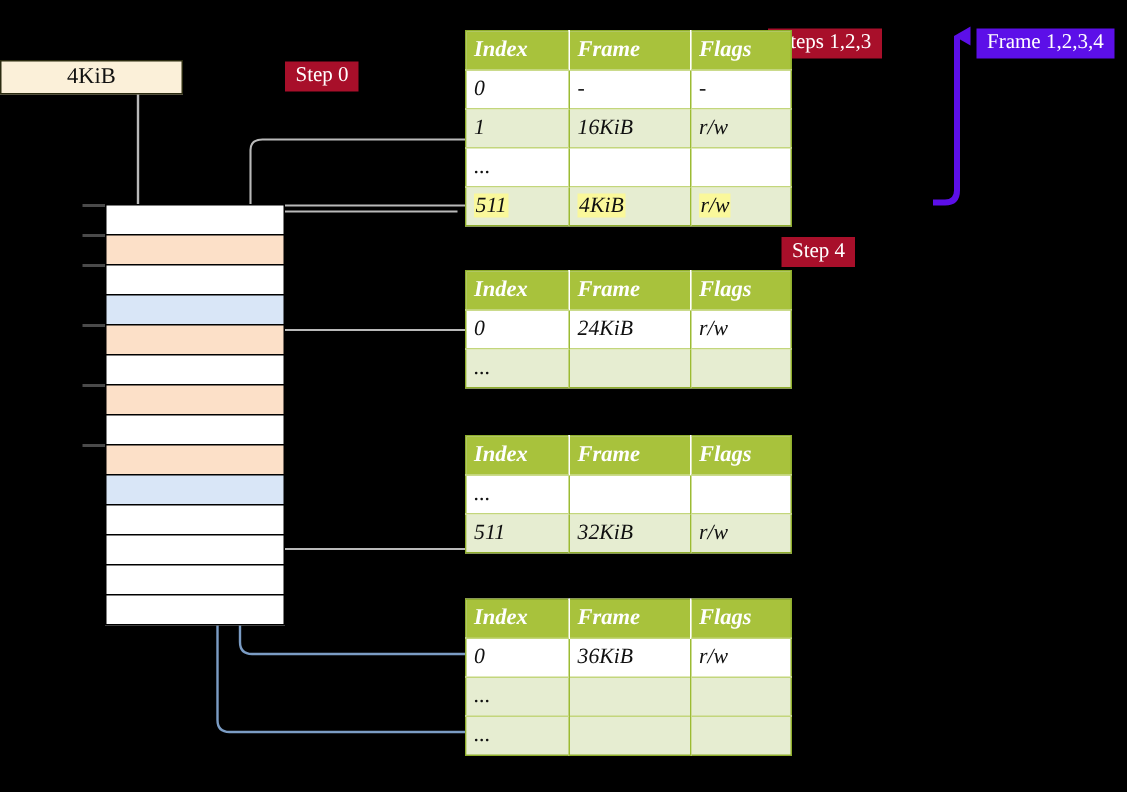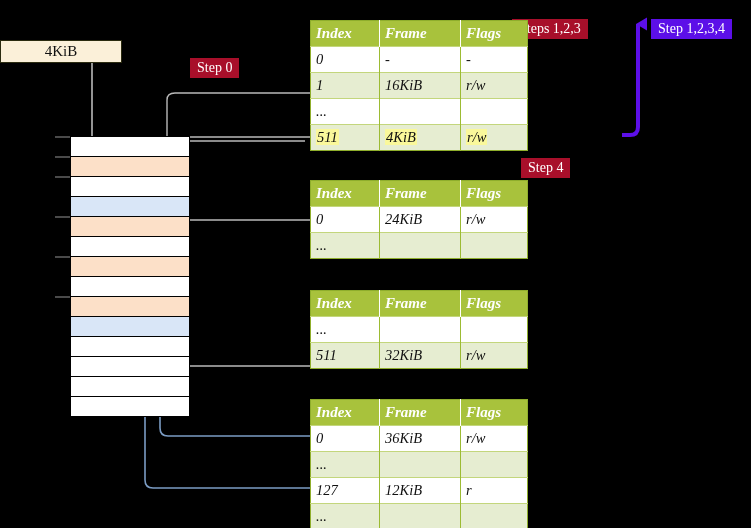--- a/index.html
+++ b/index.html
@@ -161,30 +161,30 @@
 
     <path d="M 478,488 L 153,488 Q 145,488 145,480 L 145,336" stroke="#7B9CC4" stroke-width="1.6" fill="none" marker-end="url(#ah-blue-up)"></path>
 
     <path d="M 622,135 L 630,135 Q 638,135 638,127 L 638,24" stroke="#5C0FE8" stroke-width="4" fill="none" marker-end="url(#ah-violet)"></path>
   </svg>
 
   <div class="size-box" style="left:0px; top:40px; width:120px;">
     <span>4KiB</span>
   </div>
 
-  <div class="badge badge-crimson" style="left:190px; top:58px;">
+  <div class="badge badge-crimson" style="left:190px; top:41px;">
     <span>Step 0</span>
   </div>
 
   <div class="badge badge-crimson" style="left:512px; top:19px;">
     <span>Steps 1,2,3</span>
   </div>
 
   <div class="badge badge-violet" style="left:651px; top:19px;">
-    <span>Step 1,2,3,4</span>
+    <span>Frame 1,2,3,4</span>
   </div>
 
   <div class="badge badge-crimson" style="left:521px; top:158px;">
     <span>Step 4</span>
   </div>
 
   <div id="memcol">
       <div class="memrow" style="top: 0px; background: rgb(255, 255, 255);"></div>
       <div class="memrow" style="top: 20px; background: rgb(252, 224, 200);"></div>
       <div class="memrow" style="top: 40px; background: rgb(255, 255, 255);"></div>
@@ -297,25 +297,20 @@
         <tr class="plain">
           <td class="col-idx">0</td>
           <td class="col-frm">36KiB</td>
           <td class="col-flg">r/w</td>
         </tr>
         <tr class="alt">
           <td class="col-idx">...</td>
           <td class="col-frm">&nbsp;</td>
           <td class="col-flg">&nbsp;</td>
         </tr>
-        <tr class="plain">
-          <td class="col-idx">127</td>
-          <td class="col-frm">12KiB</td>
-          <td class="col-flg">r</td>
-        </tr>
         <tr class="alt">
           <td class="col-idx">...</td>
           <td class="col-frm">&nbsp;</td>
           <td class="col-flg">&nbsp;</td>
         </tr>
       </tbody>
   </table>
 
 </div>
 

